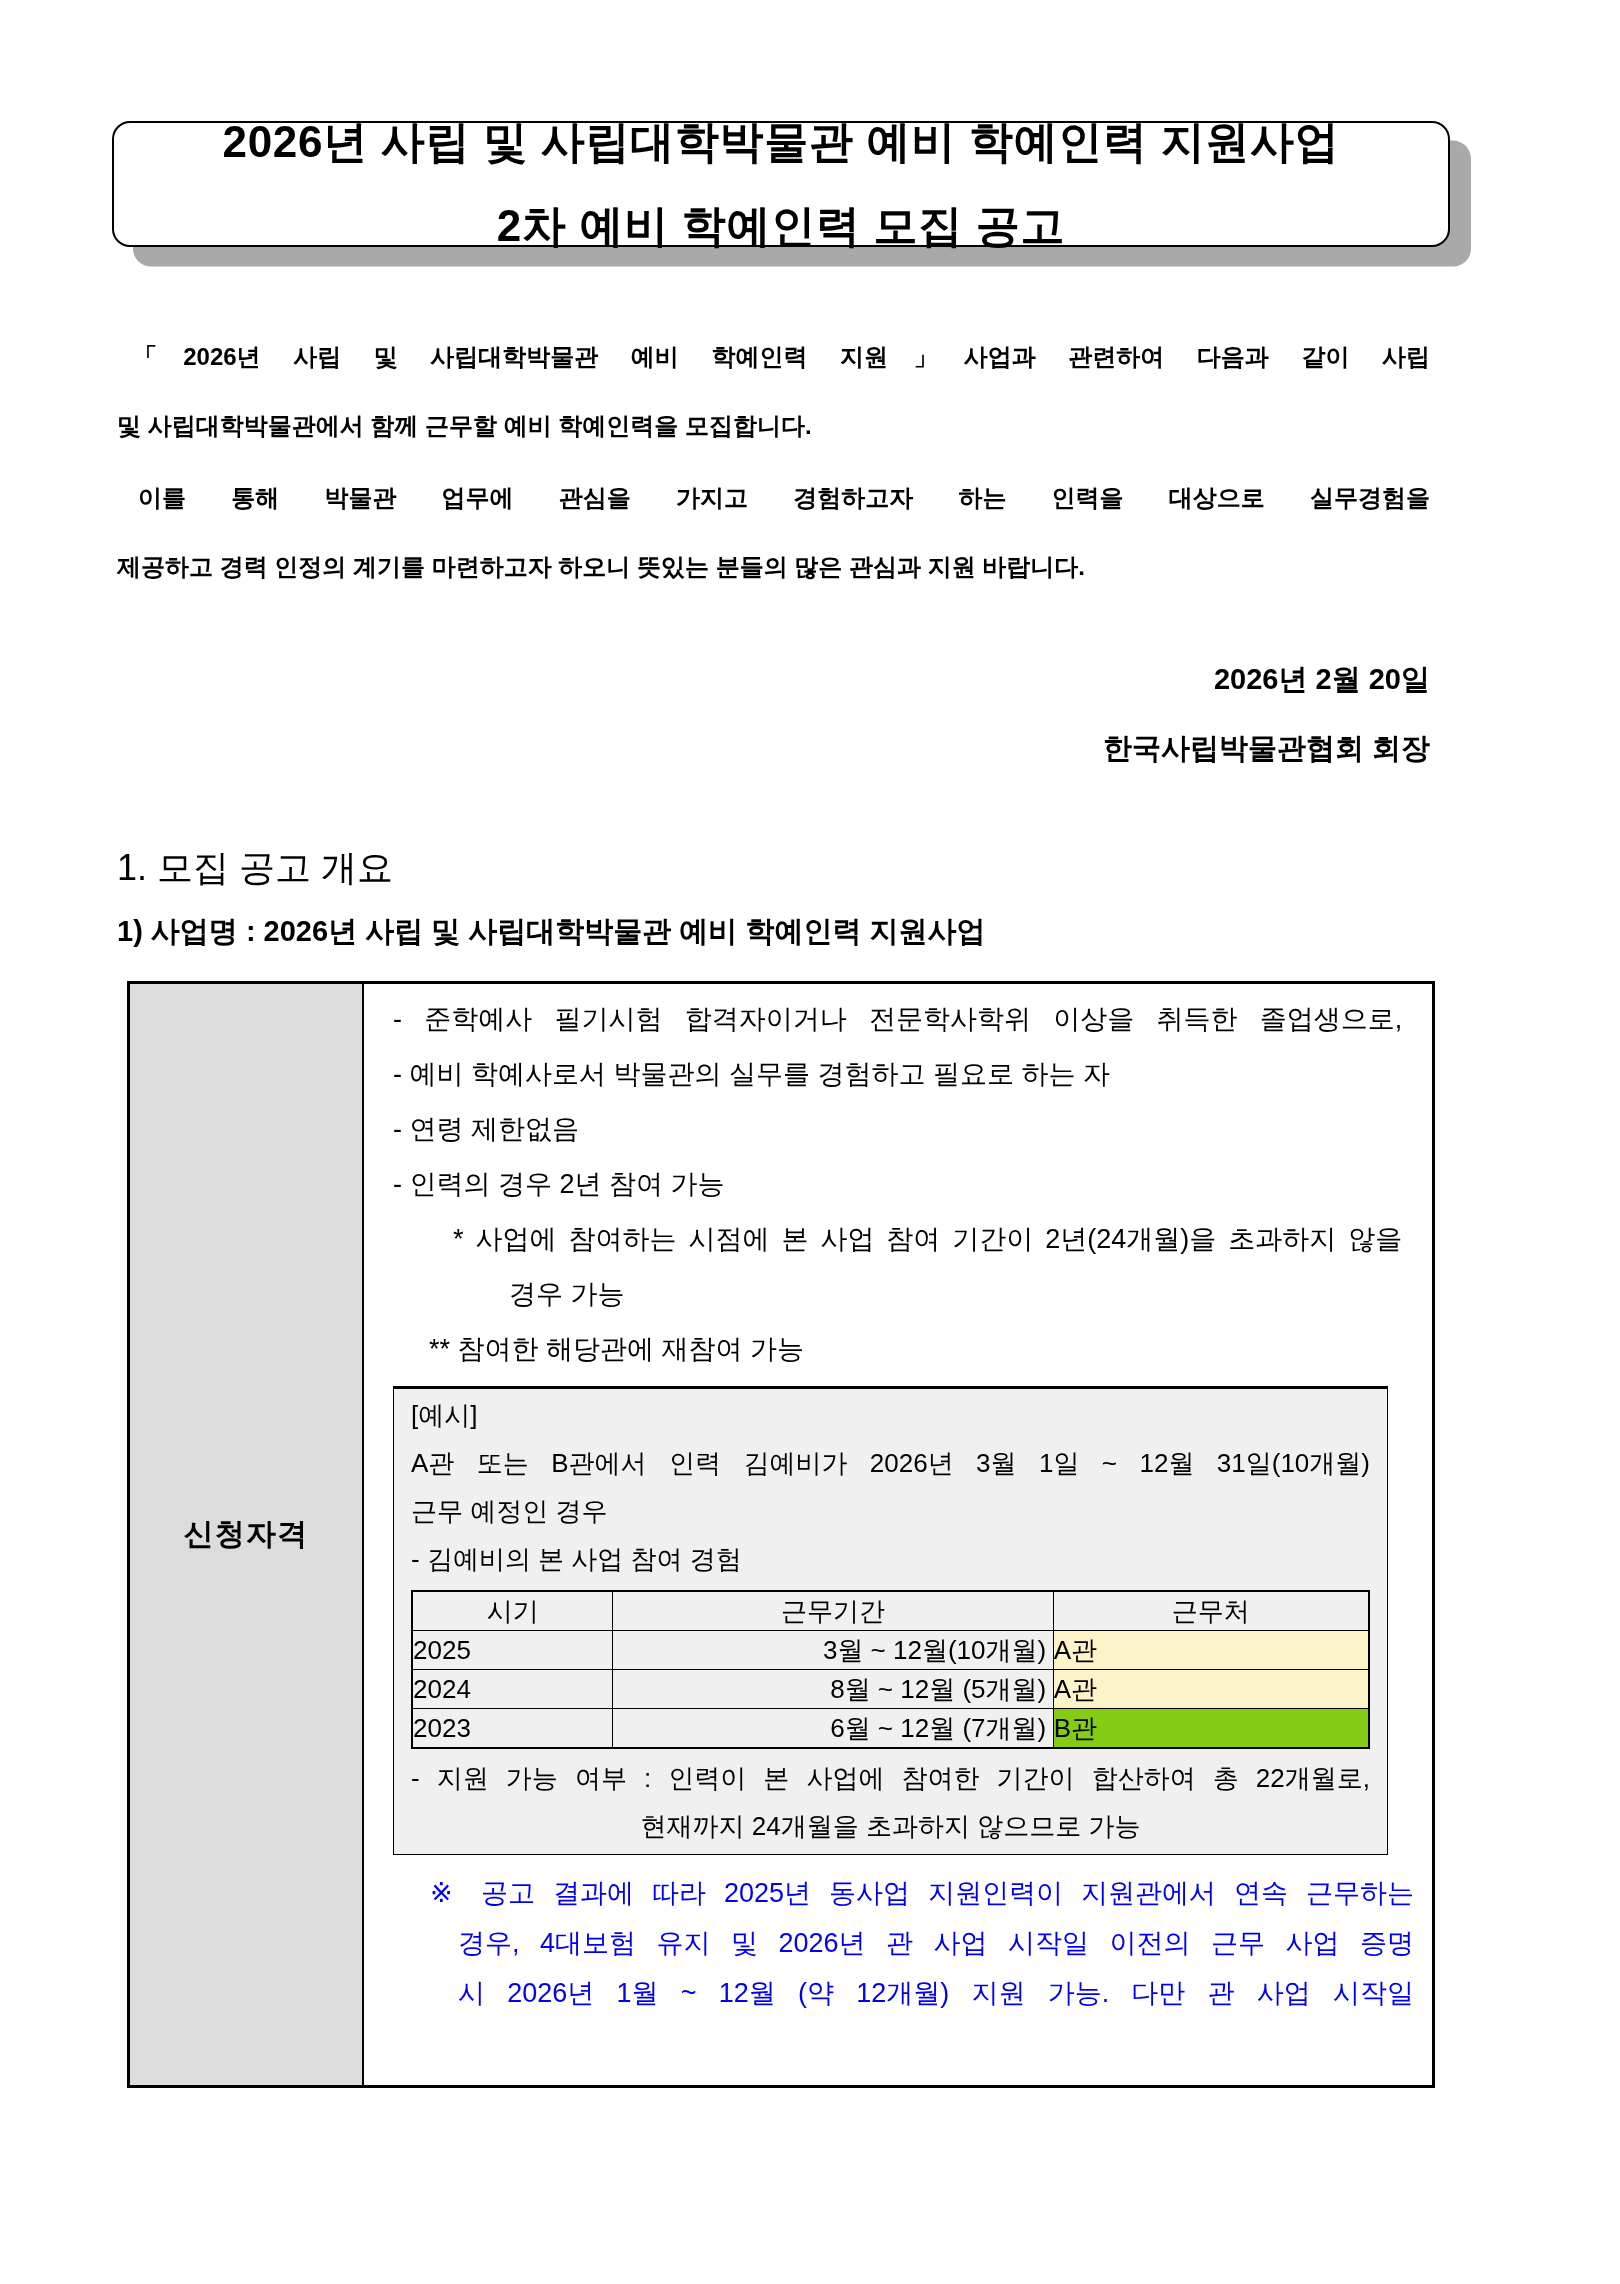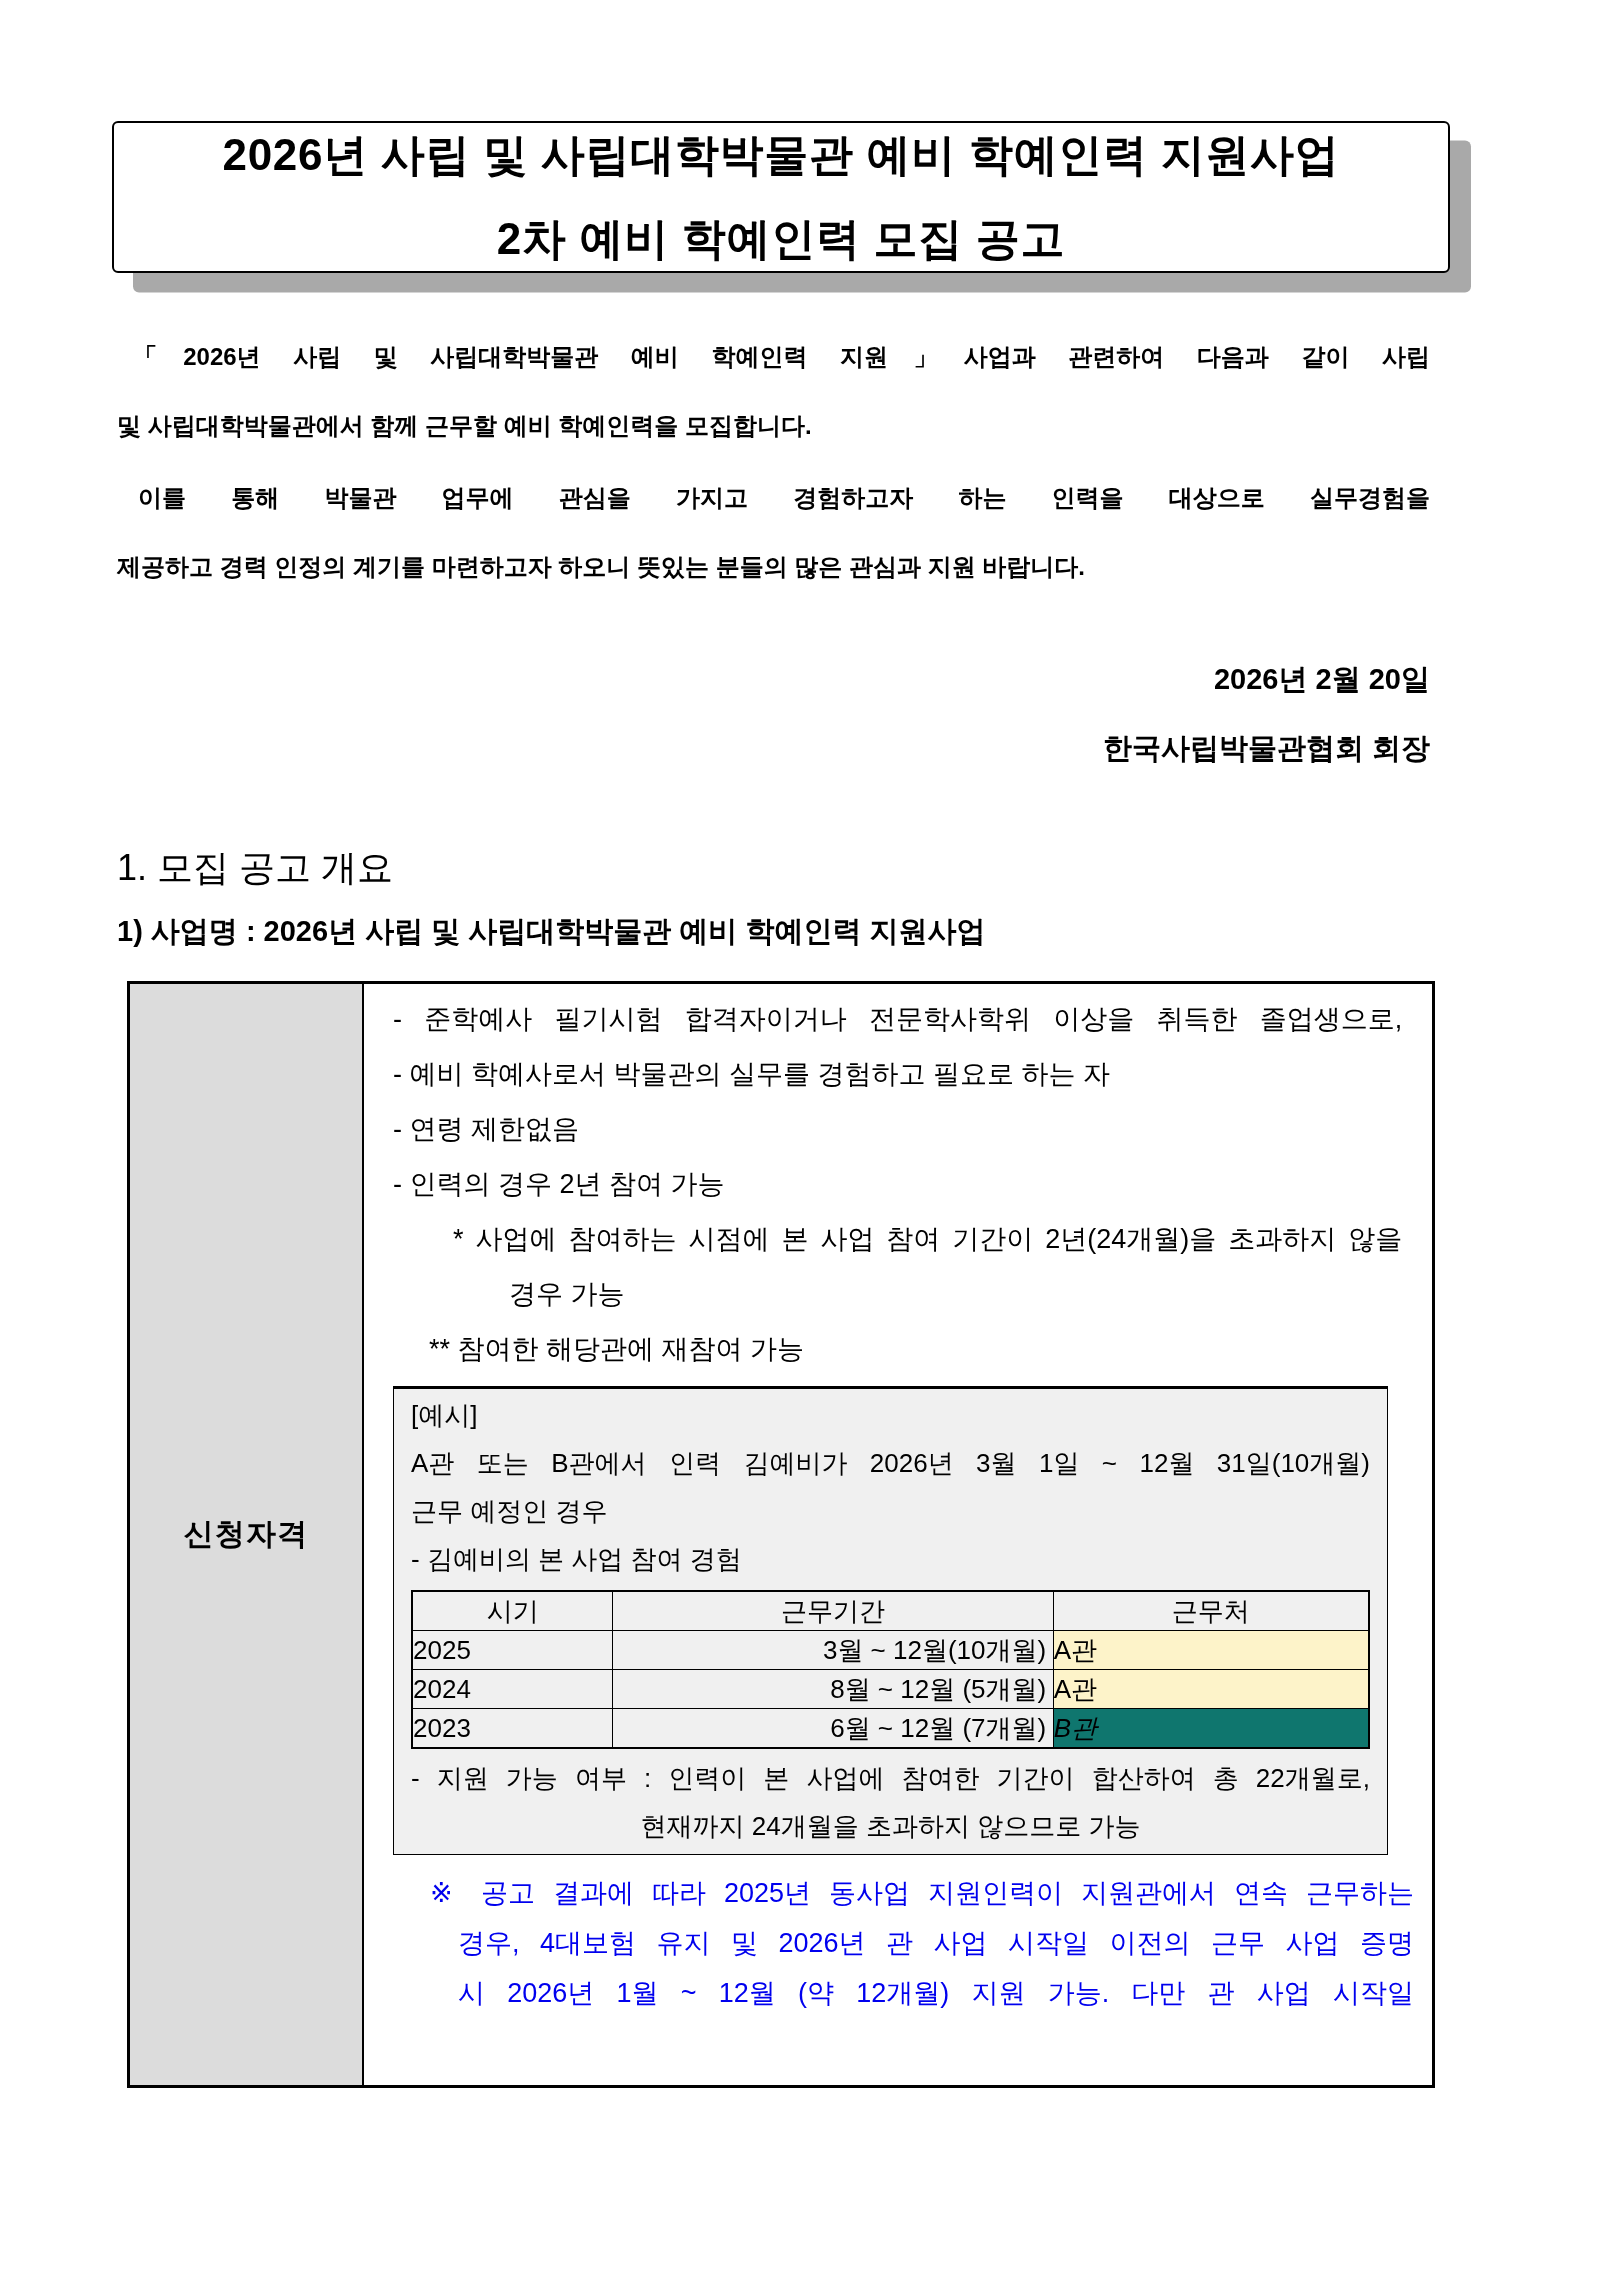--- a/index.html
+++ b/index.html
@@ -14,22 +14,22 @@
   html,body{margin:0;padding:0;background:#ffffff;}
   body{
     width:1620px;height:2284px;position:relative;overflow:hidden;
     font-family:"Liberation Sans","DejaVu Sans",sans-serif;
     color:#000;
   }
   .page{position:absolute;inset:0;background:#fff;}
 
   
   .title-box{
-    position:absolute;left:112px;top:121px;width:1338px;height:152px;
-    box-sizing:border-box;border:2.6px solid var(--c-border);border-radius:6px;
+    position:absolute;left:112px;top:121px;width:1338px;height:126px;
+    box-sizing:border-box;border:2.6px solid var(--c-border);border-radius:18px;
     background:#fff;box-shadow:21px 19.6px 0 0 var(--c-shadow);
     display:flex;flex-direction:column;justify-content:center;align-items:center;
   }
   .title-box .tline{
     font-size:44px;font-weight:bold;line-height:84px;letter-spacing:0.7px;
     white-space:nowrap;
   }
 
   
   .para{position:absolute;left:117px;width:1313px;font-size:24px;line-height:69px;font-weight:bold;}
@@ -165,21 +165,21 @@
             <td style="background: rgb(253, 243, 201);">A관</td>
           </tr>
           <tr>
             <td>2024</td>
             <td class="period">8월 ~ 12월 (5개월)</td>
             <td style="background: rgb(253, 243, 201);">A관</td>
           </tr>
           <tr>
             <td>2023</td>
             <td class="period">6월 ~ 12월 (7개월)</td>
-            <td style="background: #0f766e; font-style: italic;">B관</td>
+            <td style="background: #84cc16;">B관</td>
           </tr>
         </tbody>
           </table>
 
         <div class="jl">- 지원 가능 여부 : 인력이 본 사업에 참여한 기간이 합산하여 총 22개월로,</div>
         <div class="elig2">현재까지 24개월을 초과하지 않으므로 가능</div>
       </div>
 
       <div class="note">
         <div class="jl n1">※ 공고 결과에 따라 2025년 동사업 지원인력이 지원관에서 연속 근무하는</div>

